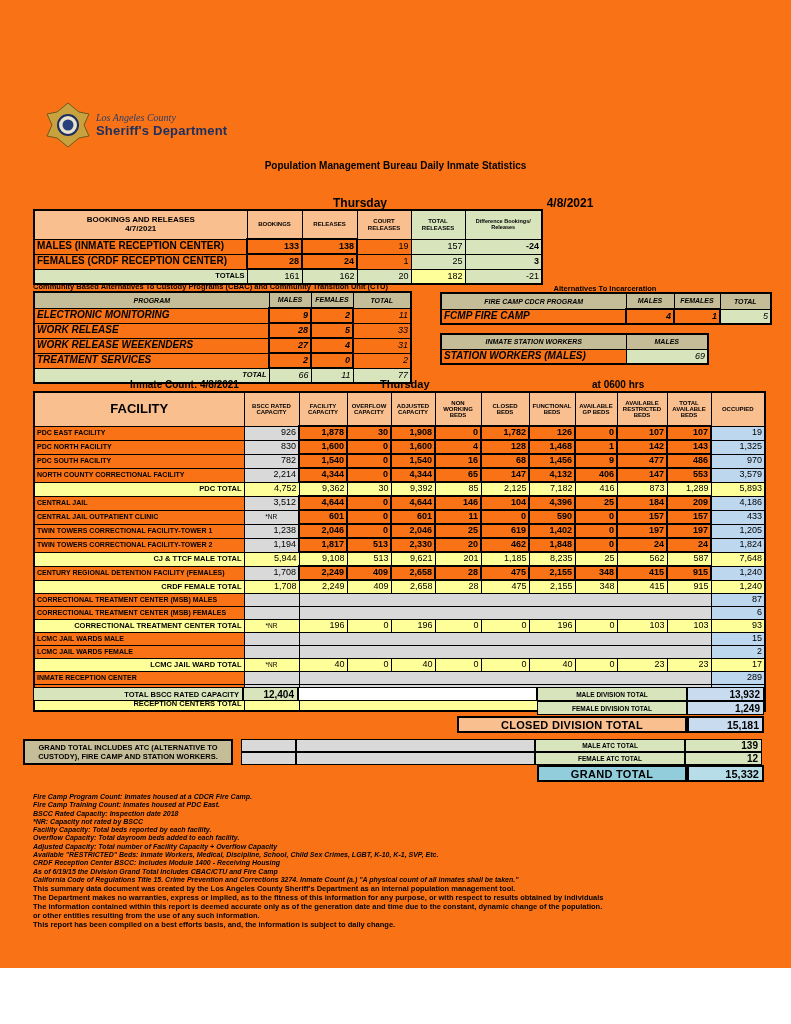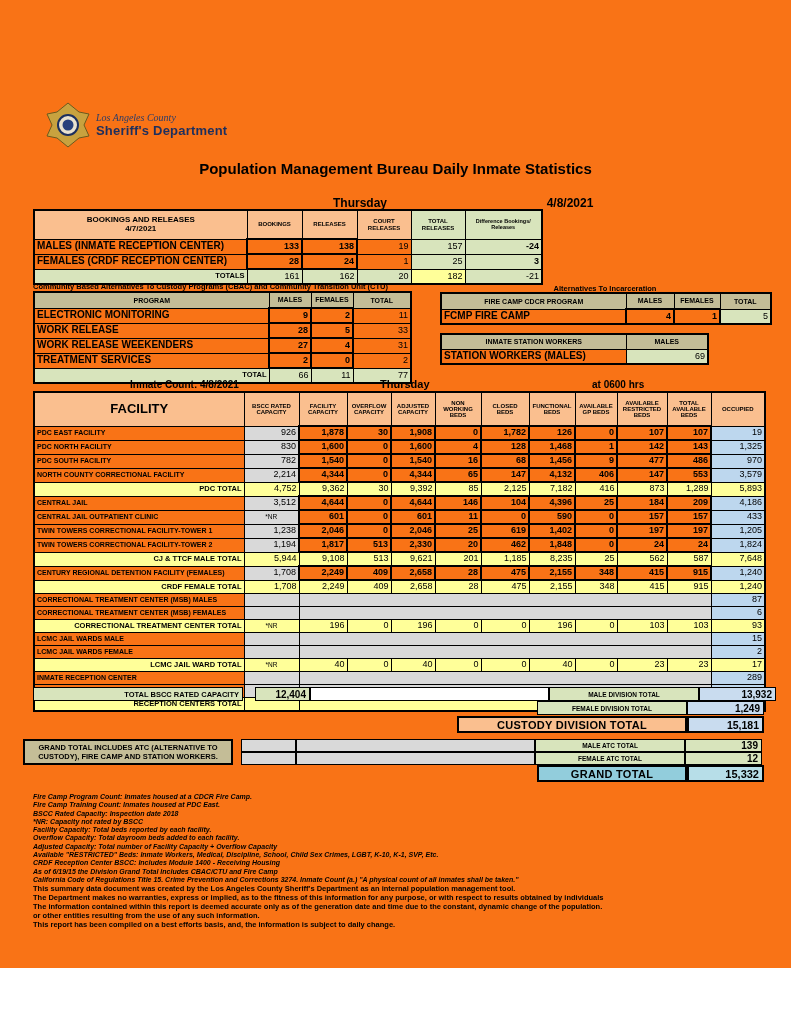--- a/index.html
+++ b/index.html
@@ -12,38 +12,38 @@
   .green{background:#d8e4bc;}
   .yellow{background:#ffff99;}
   .gray{background:#d9d9d9;}
   .blue{background:#bdd7ee;}
   .tan{background:#c4bd97;}
   .aqua{background:#92cddc;}
   .laqua{background:#b7dee8;}
   .lblue{background:#c9dcef;}
   .white{background:#fff;}
   .num{text-align:right;font-size:9px;}
-  .bold{font-weight:bold;margin-left:12px;}
+  .bold{font-weight:bold;}
   .box{border:2px solid #000;}
   .rowlabel{font-size:10px;font-weight:bold;text-align:left;}
   .tlabel{font-size:7.5px;font-weight:bold;text-align:right;}
   .colh{font-size:6px;font-weight:bold;text-align:center;white-space:normal;vertical-align:middle;}
   .hdr-main{font-size:8px;font-weight:bold;text-align:center;vertical-align:middle;}
   
   .logo-star{width:44px;height:46px;}
   .logo-county{font-family:"Liberation Serif",serif;font-style:italic;font-size:10px;color:#2a3c68;}
   .logo-dept{font-size:13px;font-weight:bold;color:#1d2f5e;letter-spacing:.2px;}
-  .doc-title{left:0;top:160px;width:791px;text-align:center;font-size:15px;font-weight:bold;}
+  .doc-title{left:0;top:160px;width:791px;text-align:center;font-size:10px;font-weight:bold;}
   .date-word{font-size:12px;font-weight:bold;}
   
   .bookings td{height:13px;}
   .bookings .hdr td{height:27px;}
   
   .sec-title{font-size:7.5px;font-weight:bold;}
-  .mini td{height:13px;}
+  .mini td{height:13px;font-style:italic;}
   .mini .hdr td{height:14px;font-size:7px;font-weight:bold;text-align:center;vertical-align:middle;}
   
   .fac thead th{height:32px;vertical-align:middle;}
   .fac .fac-h{font-size:13px;font-weight:bold;text-align:center;}
   .fac tbody td{height:12px;font-size:9px;}
   .fac td.label{font-size:7px;font-weight:bold;text-align:left;}
   .fac td.total-label{font-size:7.5px;font-weight:bold;text-align:right;}
   .fac tr.data td.databox{font-weight:bold;border:2px solid #000;}
   .fac td.num{text-align:right;}
   .fac td.nr{font-size:6.5px;text-align:center;}
@@ -504,21 +504,21 @@
     <div class="cell r green num bold" style="width:55px;font-size:10px;">12,404</div>
     <div class="cell white" style="width:239px;"></div>
     <div class="cell c green divlbl" style="width:150px;">MALE DIVISION TOTAL</div>
     <div class="cell r lblue divval" style="width:77px;">13,932</div>
   </div>
   <div class="abs flexrow" style="left:537px;top:701px;height:14px;">
     <div class="cell c green divlbl" style="width:150px;">FEMALE DIVISION TOTAL</div>
     <div class="cell r lblue divval" style="width:77px;">1,249</div>
   </div>
   <div class="abs flexrow" style="left:457px;top:716px;height:17px;">
-    <div class="cell c peach custody-lbl" style="width:230px;border-width:2px;">CUSTODY DIVISION TOTAL</div>
+    <div class="cell c peach custody-lbl" style="width:230px;border-width:2px;">CLOSED DIVISION TOTAL</div>
     <div class="cell r lblue divval" style="width:77px;border-width:2px;font-size:10.5px;">15,181</div>
   </div>
 
   <div class="abs flexrow" style="left:23px;top:739px;gap:8px;">
     <div class="cell c tan atc-note" style="width:210px;height:26px;border-width:2px;">GRAND TOTAL INCLUDES ATC (ALTERNATIVE TO CUSTODY), FIRE CAMP AND STATION WORKERS.</div>
     <div style="display:flex;flex-direction:column;">
       <div class="flexrow" style="height:13px;">
         <div class="cell gray" style="width:55px;"></div>
         <div class="cell gray" style="width:239px;"></div>
         <div class="cell c green divlbl" style="width:150px;">MALE ATC TOTAL</div>

